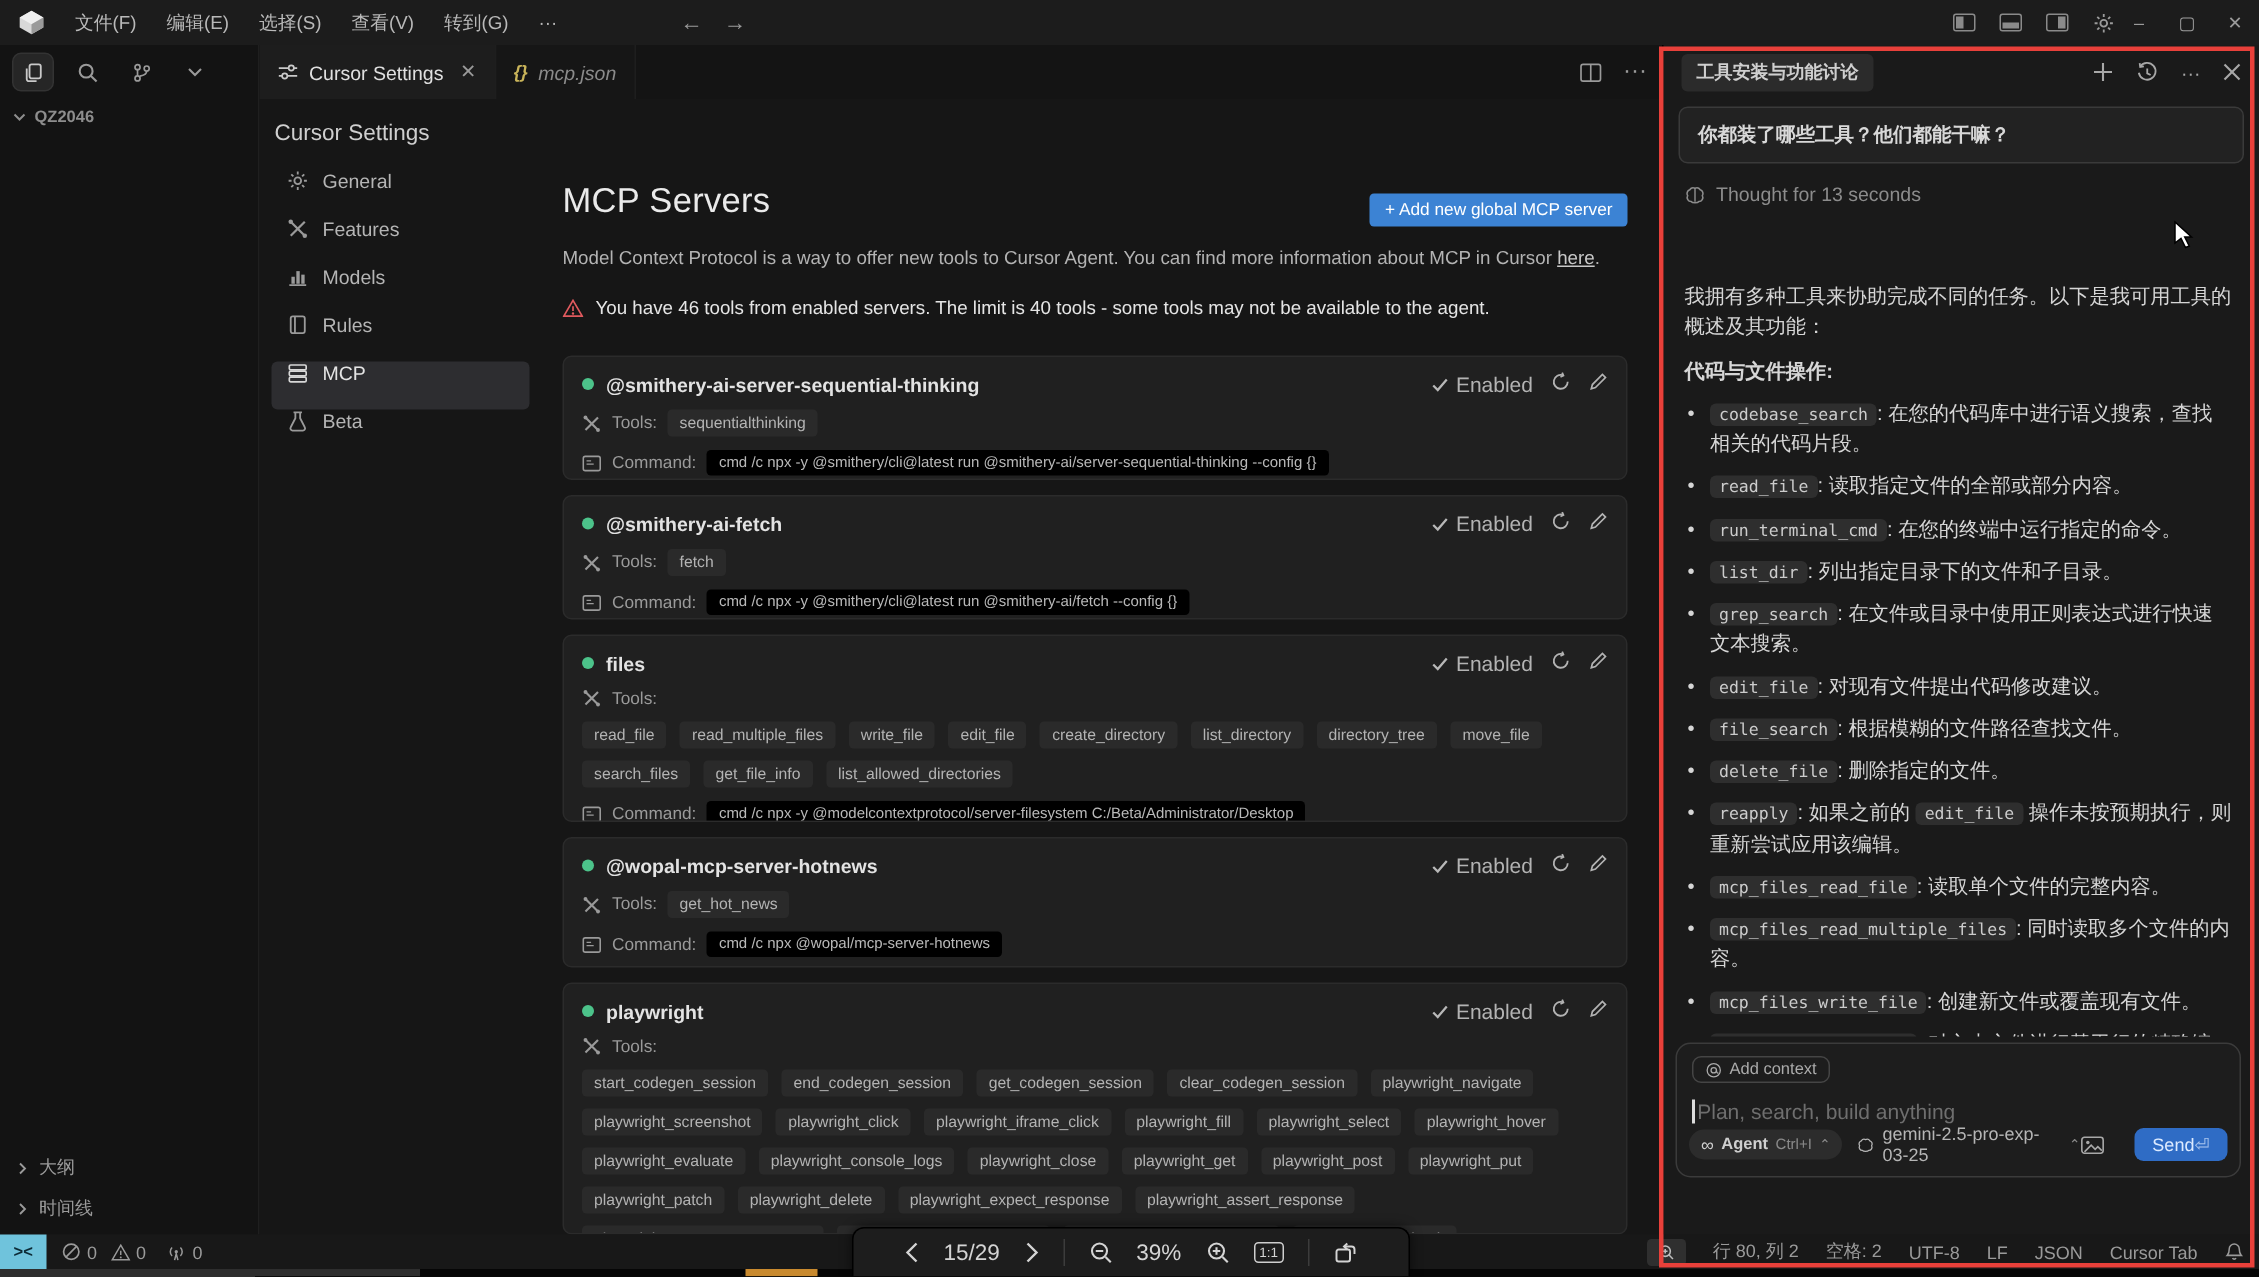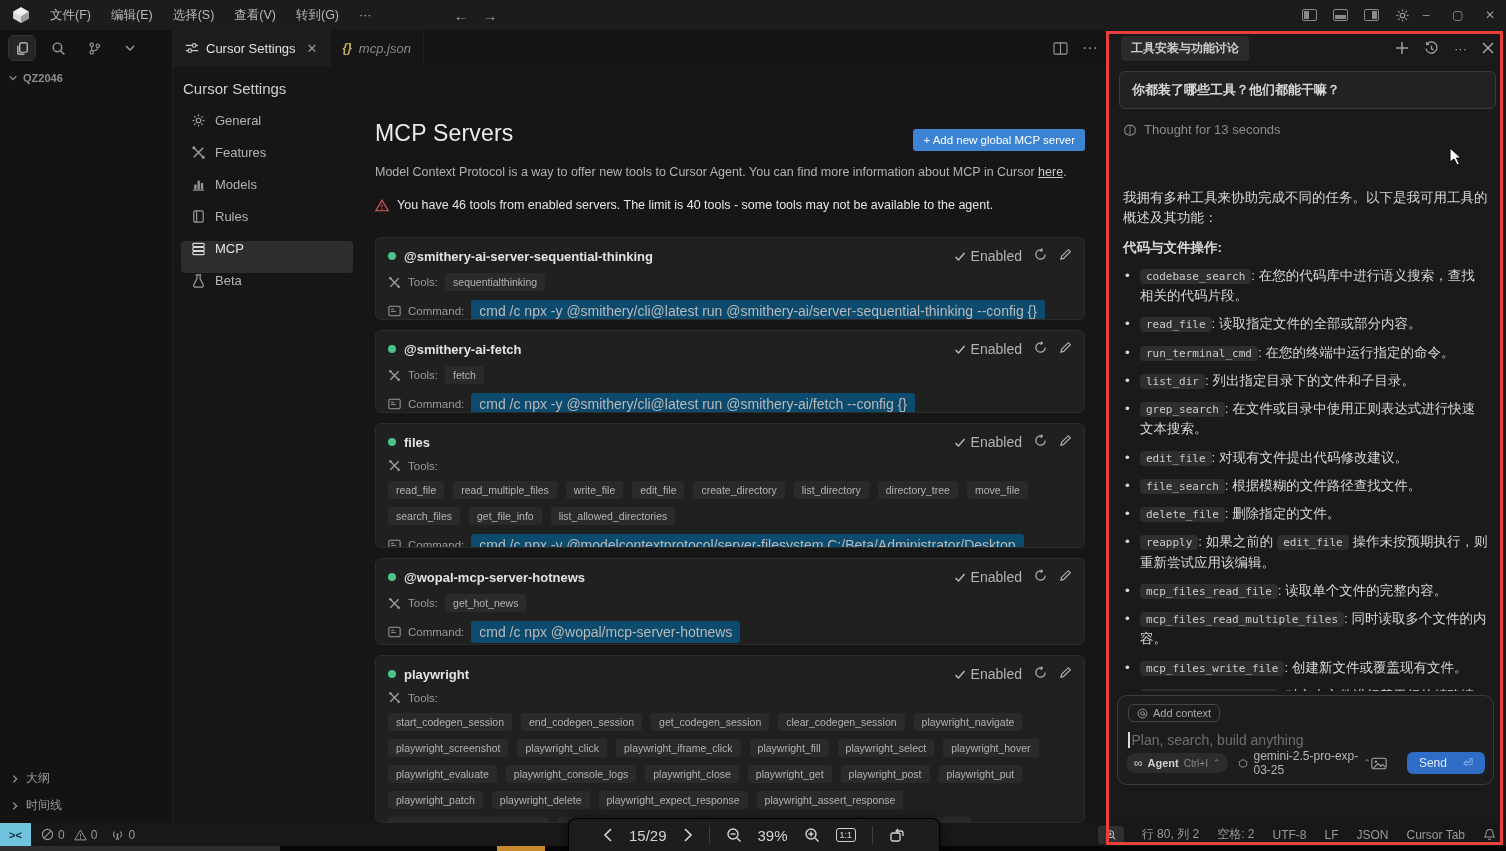--- a/index.html
+++ b/index.html
@@ -53,21 +53,21 @@
   .mcp-warn { position:absolute; left:0; top:132px; font-size:12.5px; color:#e5e5e5; display:flex; align-items:center; gap:8px; }
 
   .card { position:absolute; left:0; width:710px; background:#202020; border:1px solid #2b2b2b; border-radius:6px; padding:10px 12px; overflow:hidden; }
   .card-head { display:flex; align-items:center; }
   .dot { width:8px; height:8px; border-radius:50%; background:#4cc38a; margin-right:8px; }
   .card-name { font-size:13px; font-weight:bold; color:#e3e3e3; }
   .card-right { margin-left:auto; display:flex; align-items:flex-start; gap:12px; color:#b3b3b3; font-size:14px; }
   .row-label { display:flex; align-items:center; gap:7px; color:#9a9a9a; font-size:11.5px; margin-top:9px; }
   .chip { background:#2a2a2a; color:#b3b3b3; font-size:10.5px; padding:3px 8px; border-radius:3px; white-space:nowrap; }
   .chips-wrap { display:flex; flex-wrap:wrap; gap:8px 9px; margin-top:9px; }
-  .cmd-chip { background:#0c4a6e; color:#b9b9b9; font-size:14px; padding:3px 8px; border-radius:3px; white-space:nowrap; overflow:hidden; }
+  .cmd-chip { background:#000000; color:#b9b9b9; font-size:10px; padding:3px 8px; border-radius:3px; white-space:nowrap; overflow:hidden; }
 
   
   .viewer { position:absolute; left:568px; top:818px; width:372px; height:33px; background:#1d1d1d; border:1px solid #000; border-bottom:none; border-radius:8px 8px 0 0; display:flex; align-items:center; justify-content:center; gap:16px; color:#d4d4d4; z-index:50; box-shadow:0 0 8px rgba(0,0,0,.6); }
   .viewer .num { font-size:15px; }
   .vdiv { width:1px; height:18px; background:#3c3c3c; }
   .oneone { border:1.5px solid #cfcfcf; border-radius:3px; font-size:9px; padding:1px 3px; color:#d4d4d4; }
 
   
   .chat { position:absolute; left:1108px; top:30px; width:398px; height:793px; background:#1a1a1a; border-left:1px solid #000; }
   .chat-head { display:flex; align-items:center; height:36px; padding:0 12px; }
@@ -84,21 +84,21 @@
 
   .chat-input { position:absolute; left:8px; right:12px; bottom:38px; height:90px; background:#1d1d1d; border:1px solid #3b3b3b; border-radius:10px; padding:8px 10px; }
   .addctx { display:inline-flex; align-items:center; gap:5px; border:1px solid #454545; border-radius:6px; padding:2px 8px; color:#ababab; font-size:11px; }
   .ph-row { display:flex; align-items:center; margin-top:9px; }
   .caret { width:1.5px; height:16px; background:#dcdcdc; margin-right:2px; }
   .placeholder { color:#6e6e6e; font-size:14px; }
   .input-bottom { position:absolute; left:8px; right:8px; bottom:7px; display:flex; align-items:center; }
   .agent-pill { display:flex; align-items:center; gap:5px; background:#2c2c2c; border-radius:10px; padding:3px 8px; color:#cfcfcf; font-size:11px; }
   .agent-pill .kbd { color:#8a8a8a; font-size:10px; }
   .model-sel { display:flex; align-items:center; gap:5px; margin-left:10px; color:#b5b5b5; font-size:12px; }
-  .send-btn { display:flex; align-items:center; gap:16px; background:#2f6cc5; color:#dceaff; border:none; border-radius:6px; padding:4px 12px; font-size:12px; margin-left:10px; }
+  .send-btn { display:flex; align-items:center; gap:0; background:#2f6cc5; color:#dceaff; border:none; border-radius:6px; padding:4px 12px; font-size:12px; margin-left:10px; }
   .chev { color:#8a8a8a; font-size:9px; }
 
   
   .statusbar { position:absolute; left:0; top:823px; width:1506px; height:23px; background:#181818; display:flex; align-items:center; color:#9a9a9a; font-size:12px; }
   .remote { width:31px; height:23px; background:#6fc3dc; color:#0d2b36; display:flex; align-items:center; justify-content:center; font-weight:bold; font-size:11px; }
   .sb-left { display:flex; align-items:center; gap:14px; margin-left:10px; }
   .sb-right { margin-left:auto; display:flex; align-items:center; gap:18px; padding-right:10px; }
   .sgroup { display:flex; align-items:center; gap:4px; }
   .zoombox { background:#2f2f2f; border-radius:3px; width:26px; height:18px; display:flex; align-items:center; justify-content:center; }
   .bottomstrip { position:absolute; left:0; top:846px; width:1506px; height:5px; background:#060606; }

